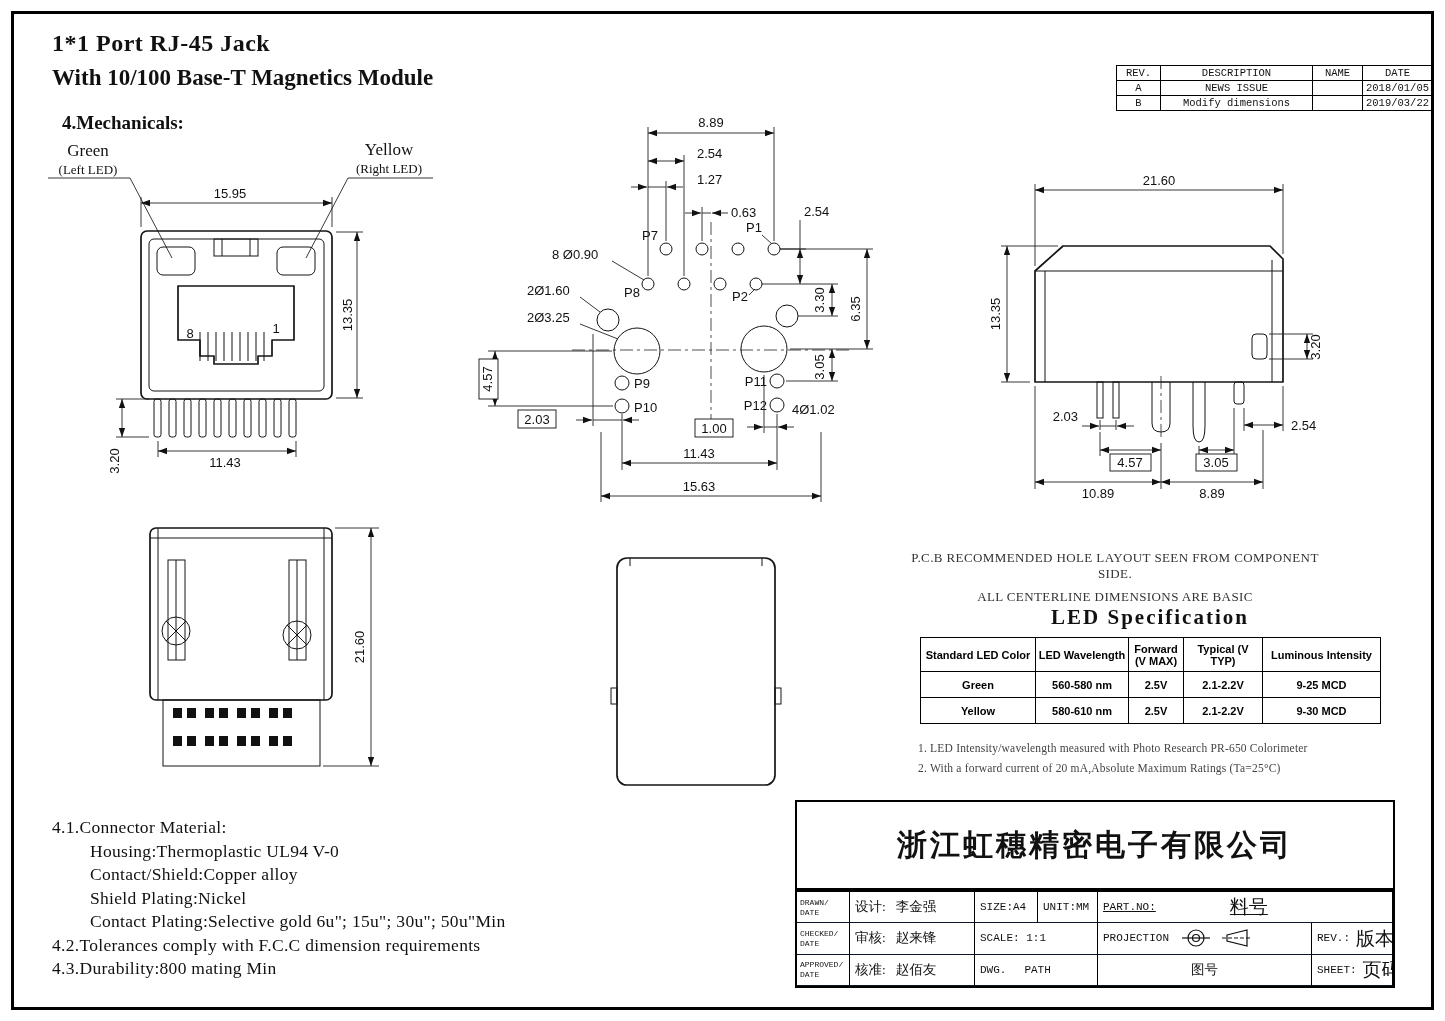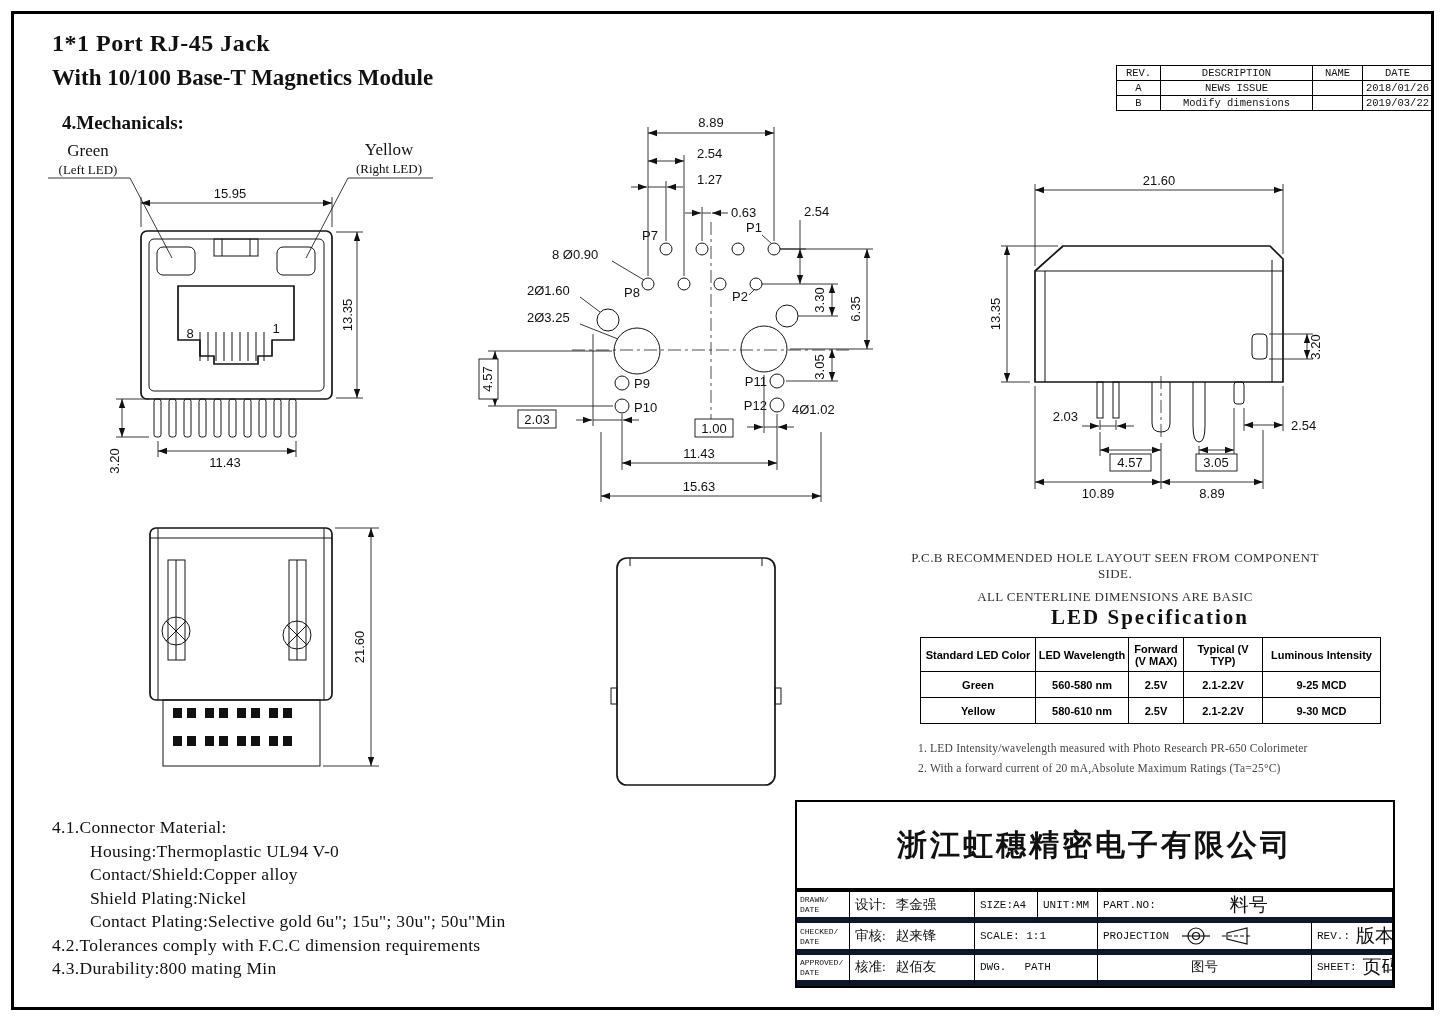--- a/index.html
+++ b/index.html
@@ -45,27 +45,27 @@
 
   .matnotes { position:absolute; left:52px; top:816px; font-size:17.5px; line-height:23.5px; letter-spacing:0.3px; }
   .matnotes .ind { padding-left:38px; }
 
   .company { position:absolute; left:795px; top:800px; width:600px; height:90px; border:2px solid #000;
              display:flex; align-items:center; justify-content:center; font-size:30px; font-weight:700; letter-spacing:3px; }
 
   .tblock { position:absolute; left:795px; top:890px; width:600px; height:98px; border:2px solid #000;
             display:grid; grid-template-columns:53px 125px 63px 60px 214px 81px; grid-template-rows:1fr 1fr 1fr;
             font-family:"Liberation Mono",monospace; font-size:11px; }
-  .tb { border-right:1px solid #000; border-bottom:6px solid #0f172a; display:flex; align-items:center;
+  .tb { border-right:1px solid #000; border-bottom:1px solid #0f172a; display:flex; align-items:center;
         padding:4px 5px; gap:6px; overflow:hidden; white-space:nowrap; }
   .tb.small { font-size:8px; line-height:9px; flex-direction:column; align-items:flex-start; justify-content:center; gap:1px; padding-left:3px; }
   .tb.cjk { font-family:"Liberation Serif",serif; font-size:13.5px; gap:10px; }
   .cjkv { font-family:"Liberation Serif",serif; font-size:19px; }
   .sp2 { grid-column:span 2; }
-  .partno { gap:74px; }
+  .partno { gap:74px;text-decoration:underline; }
   .proj { gap:12px; }
   .dwg { gap:18px; }
   .ctr { justify-content:center; }
   .proj-icons { display:flex; align-items:center; gap:10px; }
 </style>
 </head>
 <body>
 
 <div class="sheet">
   <div class="frame"></div>
@@ -363,21 +363,21 @@
         <tr>
       <th class="rw1">REV.</th>
       <th class="rw2">DESCRIPTION</th>
       <th class="rw3">NAME</th>
       <th class="rw4">DATE</th>
     </tr>
     <tr>
       <td>A</td>
       <td>NEWS ISSUE</td>
       <td></td>
-      <td>2018/01/26</td>
+      <td>2018/01/05</td>
     </tr>
     <tr>
       <td>B</td>
       <td>Modify dimensions</td>
       <td></td>
       <td>2019/03/22</td>
     </tr>
   </tbody>
     </table>
 

